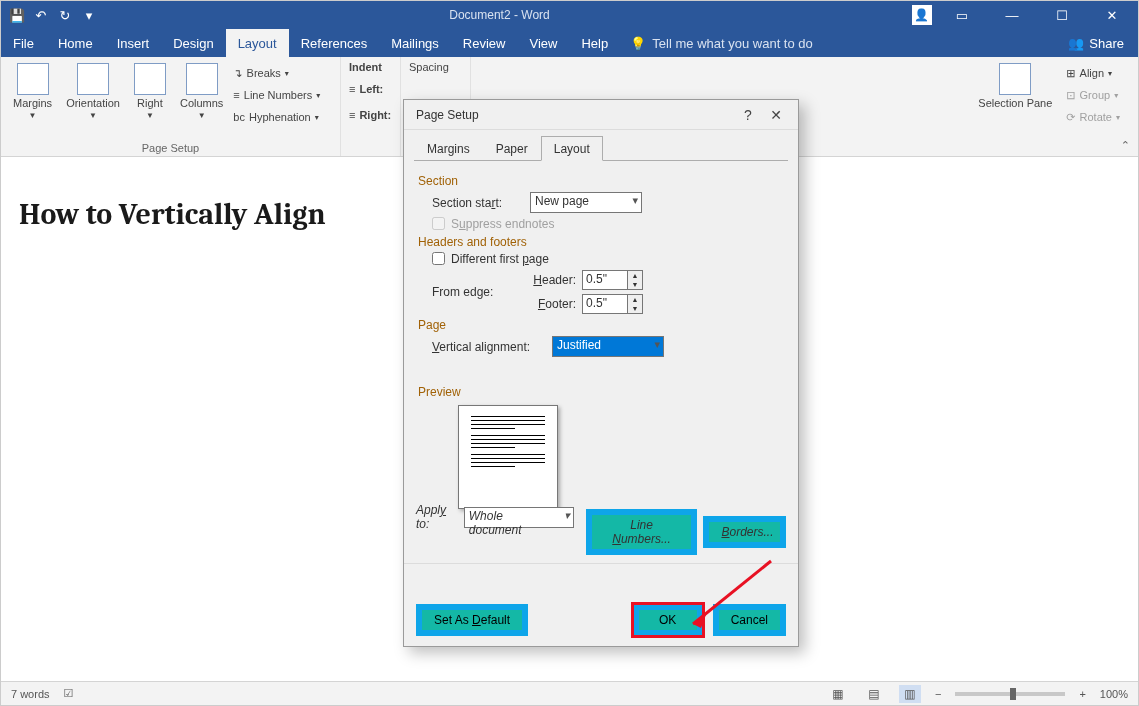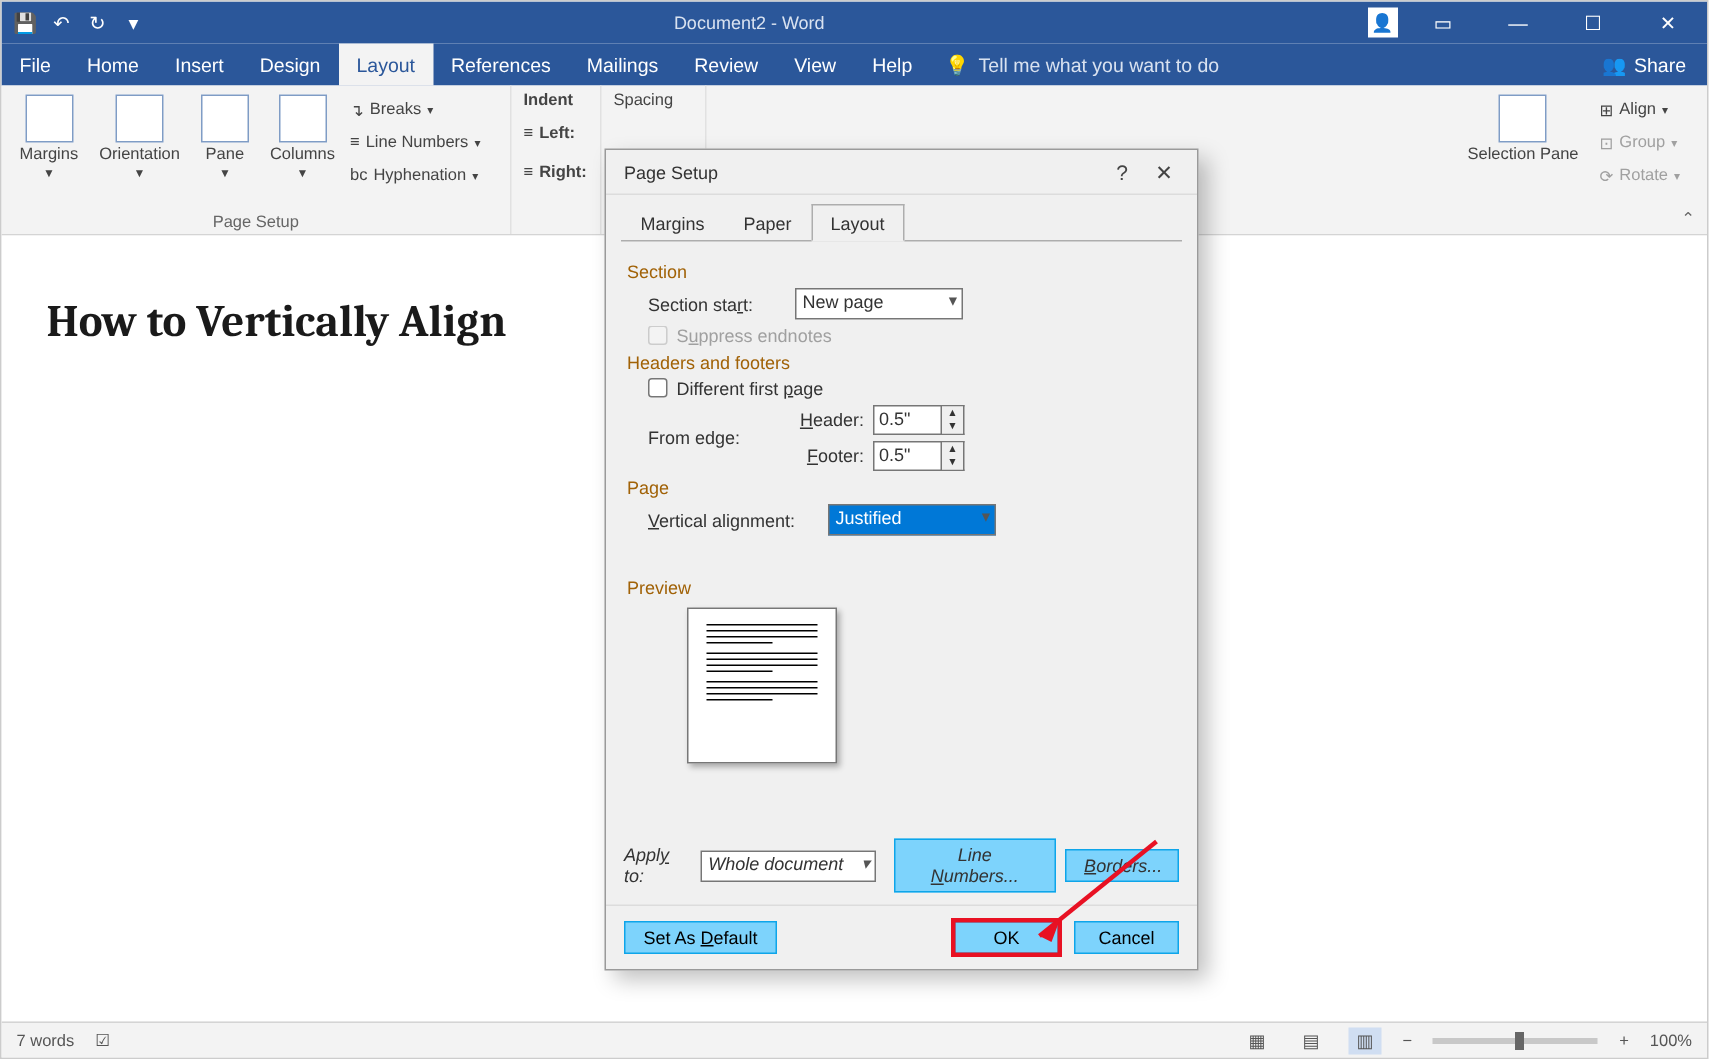--- a/index.html
+++ b/index.html
@@ -26,21 +26,21 @@
 .rgroup { border-right:1px solid #e1e1e1; padding:4px 8px 2px; display:flex; flex-direction:column; }
 .rgroup .body { display:flex; align-items:flex-start; gap:6px; flex:1; }
 .rgroup .lbl { text-align:center; font-size:11px; color:#666; padding-top:2px; position:relative; }
 .bigbtn { display:flex; flex-direction:column; align-items:center; gap:2px; font-size:11px; color:#444; padding:2px 4px; cursor:pointer; }
 .bigbtn .ic { width:32px; height:32px; border:1px solid #7f9cc5; background:#fff; }
 .smallitem { font-size:11px; color:#444; display:flex; align-items:center; gap:4px; height:20px; cursor:pointer;}
 .ribbon-collapse { position:absolute; right:8px; bottom:4px; font-size:11px; color:#666; cursor:pointer;}
 
 
 .docarea { position:absolute; top:156px; left:0; right:0; bottom:24px; background:#fff; overflow:hidden; }
-.doc { padding:40px 30px; }
+.doc { padding:40px 18px; }
 .doc h1 { font-family: Cambria, Georgia, serif; font-size:30px; font-weight:bold; color:#1a1a1a; }
 
 
 .statusbar { position:absolute; bottom:0; left:0; right:0; height:24px; background:#f3f3f3; border-top:1px solid #d4d4d4; display:flex; align-items:center; font-size:11px; color:#555; padding:0 10px; gap:14px;}
 .statusbar .spacer{flex:1;}
 .statusbar .viewbtn{width:22px; height:18px; border:1px solid transparent; display:flex;align-items:center;justify-content:center; font-size:12px; cursor:pointer;}
 .statusbar .viewbtn.active{background:#d0def2;}
 .zoom-slider { width:110px; height:4px; background:#c8c8c8; position:relative; }
 .zoom-slider .thumb{ position:absolute; left:50%; top:-4px; width:6px; height:12px; background:#666; }
 .dialog { position:absolute; left:402px; top:98px; width:396px; height:548px; background:#f0f0f0; border:1px solid #9a9a9a; box-shadow:6px 6px 14px rgba(0,0,0,0.25); display:flex; flex-direction:column; }
@@ -63,21 +63,21 @@
 .chk input { width:13px; height:13px; }
 .spin { display:flex; }
 .spin .val { border:1px solid #767676; width:46px; height:20px; font-size:12px; padding:1px 3px; background:#fff;}
 .spin .btns { display:flex; flex-direction:column; border:1px solid #767676; border-left:none;}
 .spin .btns div { width:14px; height:9px; font-size:7px; display:flex;align-items:center;justify-content:center; background:#efefef; cursor:pointer;}
 .preview-box { width:100px; height:104px; border:1px solid #777; background:#fff; margin:6px 0 0 40px; box-shadow:2px 2px 4px rgba(0,0,0,0.3); padding:10px 12px;}
 .preview-box .ln { height:1px; background:#000; margin-bottom:3px;}
 .preview-box .blk { margin-bottom:6px;}
 .dlg-bottom { display:flex; align-items:center; gap:6px; padding:6px 12px;font-style:italic;}
 .dlg-bottom .spacer{flex:1;}
-.winbutton { border:1px solid #0ea5e9; background:#7dd3fc; padding:3px 12px; font-size:12px; cursor:pointer; min-width:70px; text-align:center;}
+.winbutton { border:6px solid #0ea5e9; background:#14b8a6; padding:3px 12px; font-size:12px; cursor:pointer; min-width:70px; text-align:center;margin-top:30px;}
 .footer-row { border-top:1px solid #dcdcdc; padding:10px 12px; display:flex; gap:10px;}
 .ok-highlight { outline:3px solid #e81123; outline-offset:-1px;}
 
 
 .arrow { position:absolute; pointer-events:none; }
 .arrow svg line { stroke:#e81123; stroke-width:3; }
 .arrow svg polygon { fill:#e81123; }
 
 .u { text-decoration: underline; }
 .disabled { color:#a0a0a0; }
@@ -133,21 +133,21 @@
           <span>Margins</span>
           <span style="font-size:8px;">▼</span>
         </div>
       <div class="bigbtn">
           <div class="ic"></div>
           <span>Orientation</span>
           <span style="font-size:8px;">▼</span>
         </div>
       <div class="bigbtn">
           <div class="ic"></div>
-          <span>Pane</span>
+          <span>Right</span>
           <span style="font-size:8px;">▼</span>
         </div>
       <div class="bigbtn">
           <div class="ic"></div>
           <span>Columns</span>
           <span style="font-size:8px;">▼</span>
         </div>
       <div style="display:flex; flex-direction:column; gap:2px; padding-top:2px;">
         <div class="smallitem">
             <span>↴</span>

